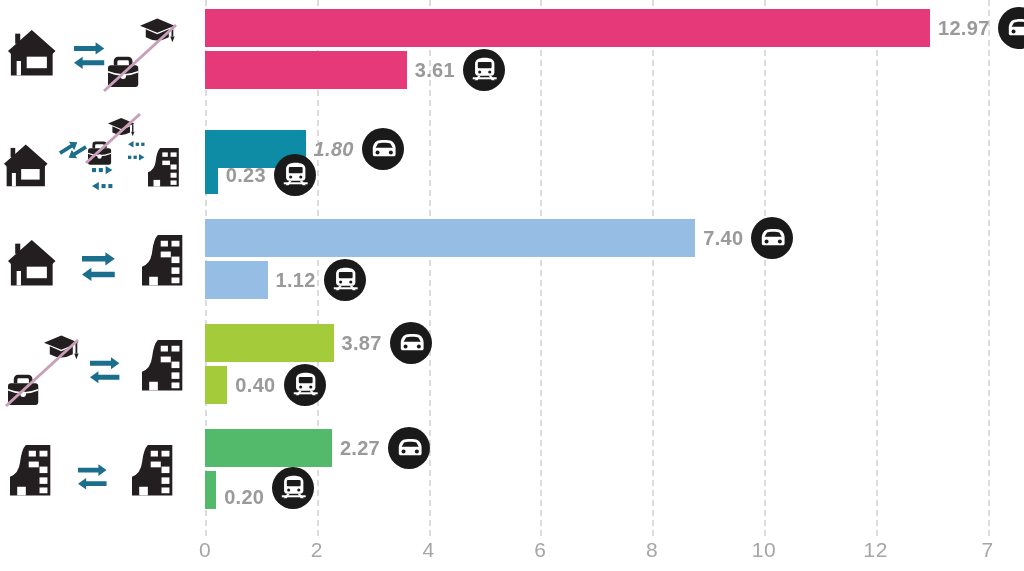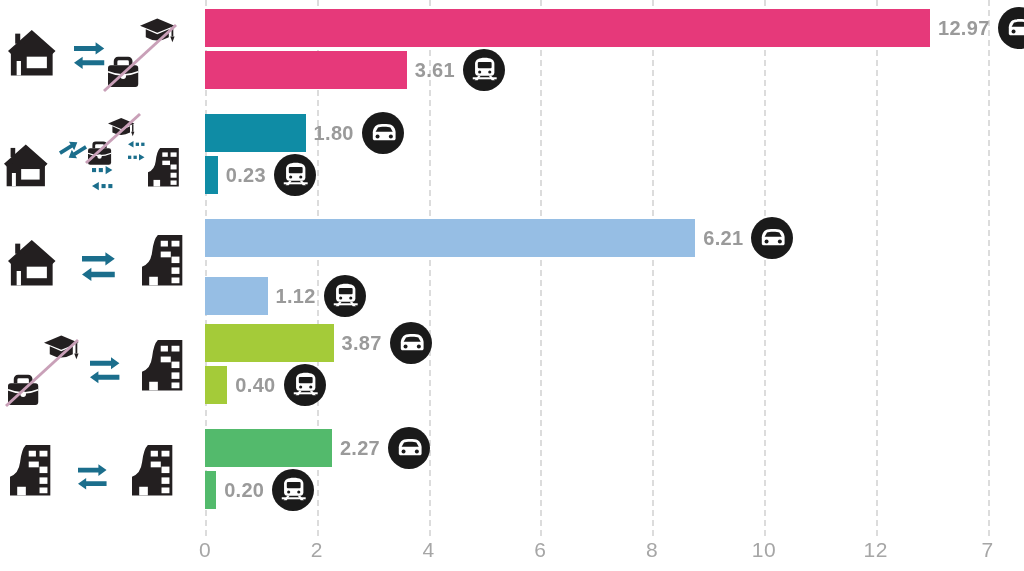--- a/index.html
+++ b/index.html
@@ -155,21 +155,21 @@
               <path d="M10,0 L0,6 L10,12 Z" fill="#1b6e8c"></path>
               <rect x="14" y="3" width="6" height="6" fill="#1b6e8c"></rect>
               <rect x="24" y="3" width="6" height="6" fill="#1b6e8c"></rect>
             </g>
             <g transform="translate(148,40) scale(0.55)">
               <use href="#g-building"></use>
             </g>
           </svg>
         </div>
         <div class="barwrap">
-          <div class="barline" style="top: 6px;">
+          <div class="barline" style="top: 22px; font-style: italic;">
             <div class="bar" style="width: 100.62px; background: rgb(15, 140, 165);"></div>
             <span class="vlabel">1.80</span>
             <span class="badge">
               <svg width="38" height="38" viewBox="0 0 38 38">
                 <g transform="translate(5,5) scale(0.95)">
                   <use href="#g-car"></use>
                 </g>
               </svg>
             </span>
           </div>
@@ -196,30 +196,30 @@
               <use href="#g-arrows"></use>
             </g>
             <g transform="translate(142,22) scale(0.72)">
               <use href="#g-building"></use>
             </g>
           </svg>
         </div>
         <div class="barwrap">
           <div class="barline" style="top: 6px;">
             <div class="bar" style="width: 490.243px; background: rgb(150, 190, 228);"></div>
-            <span class="vlabel">6.21</span>
-            <span class="badge">
-              <svg width="38" height="38" viewBox="0 0 38 38">
-                <g transform="translate(5,5) scale(0.95)">
-                  <use href="#g-car"></use>
-                </g>
-              </svg>
-            </span>
-          </div>
-          <div class="barline" style="top: 64px;">
+            <span class="vlabel">7.40</span>
+            <span class="badge">
+              <svg width="38" height="38" viewBox="0 0 38 38">
+                <g transform="translate(5,5) scale(0.95)">
+                  <use href="#g-car"></use>
+                </g>
+              </svg>
+            </span>
+          </div>
+          <div class="barline" style="top: 48px;">
             <div class="bar" style="width: 62.608px; background: rgb(150, 190, 228);"></div>
             <span class="vlabel">1.12</span>
             <span class="badge">
               <svg width="38" height="38" viewBox="0 0 38 38">
                 <g transform="translate(5,4) scale(0.92)">
                   <use href="#g-train"></use>
                 </g>
               </svg>
             </span>
           </div>
@@ -287,21 +287,21 @@
             <div class="bar" style="width: 126.893px; background: rgb(83, 186, 108);"></div>
             <span class="vlabel">2.27</span>
             <span class="badge">
               <svg width="38" height="38" viewBox="0 0 38 38">
                 <g transform="translate(5,5) scale(0.95)">
                   <use href="#g-car"></use>
                 </g>
               </svg>
             </span>
           </div>
-          <div class="barline" style="top: 48px;">
+          <div class="barline" style="top: 48px; align-items: flex-end;">
             <div class="bar" style="width: 11.18px; background: rgb(83, 186, 108);"></div>
             <span class="vlabel">0.20</span>
             <span class="badge">
               <svg width="38" height="38" viewBox="0 0 38 38">
                 <g transform="translate(5,4) scale(0.92)">
                   <use href="#g-train"></use>
                 </g>
               </svg>
             </span>
           </div>

